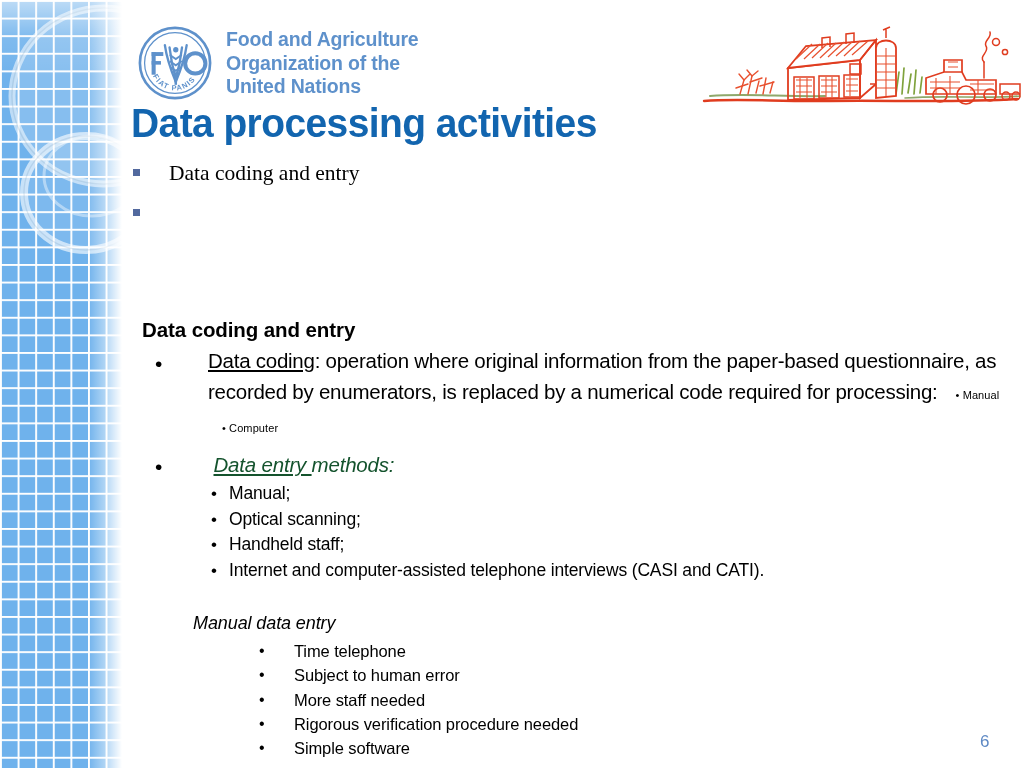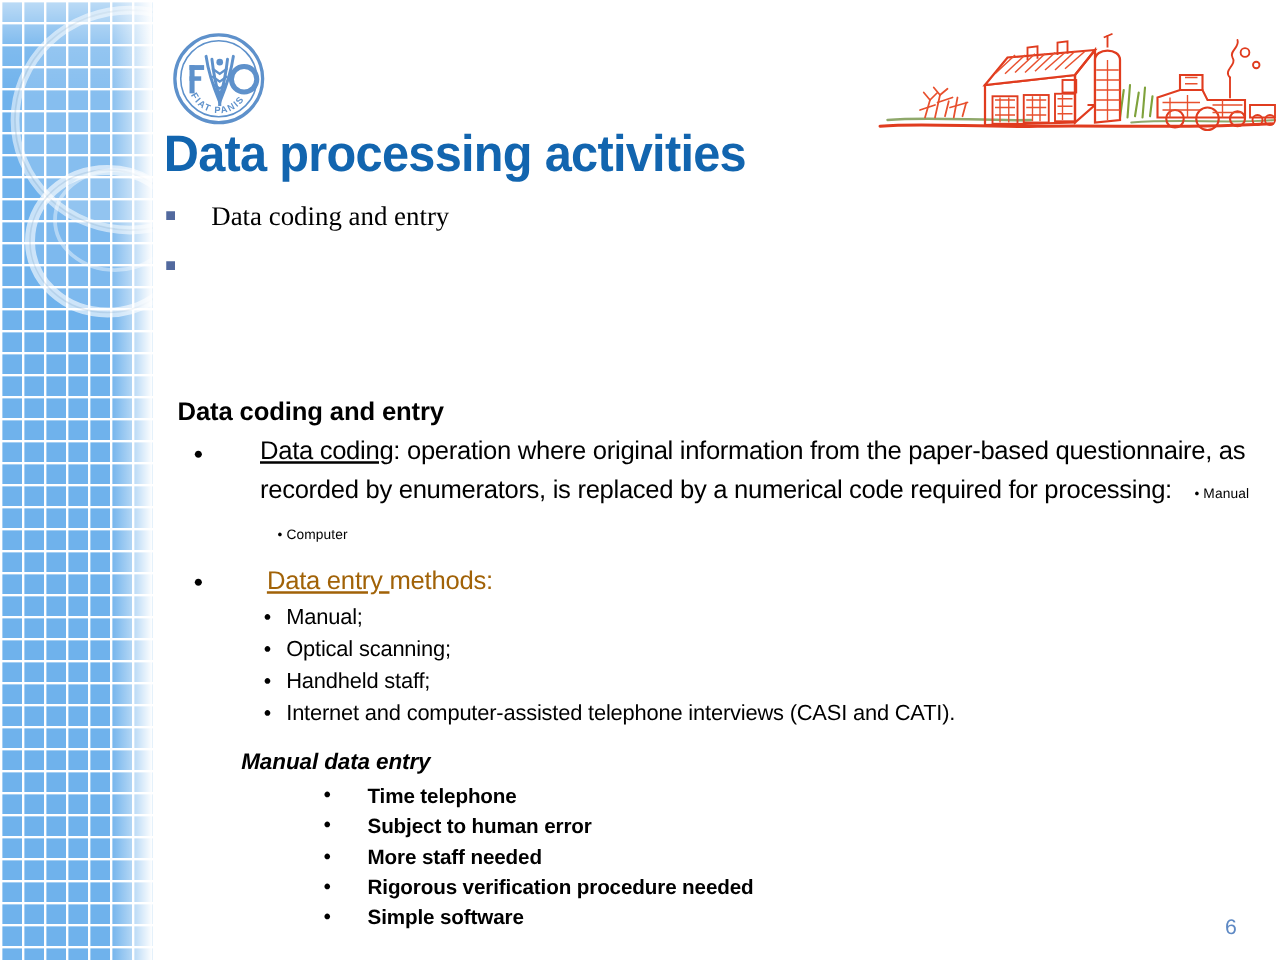--- a/index.html
+++ b/index.html
@@ -155,22 +155,23 @@
     top: 2px;
     font-size: 21px;
     line-height: 30px;
     color: #000;
   }
   #entry-head {
     margin-left: 53px;
     font-family: "Liberation Sans", sans-serif;
     font-size: 20.5px;
     line-height: 29px;
-    color: #a16207;
+    color: #14532d;
     letter-spacing: -0.2px;
+    font-style: italic;
   }
   #entry-list {
     margin-left: 53px;
     margin-top: 2px;
   }
   .entry-item {
     position: relative;
     padding-left: 21px;
     font-family: "Liberation Sans", sans-serif;
     font-size: 17.5px;
@@ -182,23 +183,22 @@
     position: absolute;
     left: 3px;
     top: 0;
     font-size: 17px;
   }
 
   
   #manual-block {
     position: absolute;
     left: 193px;
-    top: 597px;
+    top: 611px;
     width: 700px;
-    font-weight: bold;
   }
   #manual-head {
     font-family: "Liberation Sans", sans-serif;
     font-style: italic;
     font-size: 18px;
     line-height: 24px;
     color: #000000;
     letter-spacing: -0.1px;
   }
   #manual-list { margin-top: 4px; margin-left: 62px; }
@@ -299,20 +299,25 @@
       <path d="M45 56 L 51 60 L 57 56"></path>
     </g>
     <circle cx="51" cy="33" r="3.4" fill="#5E91CB"></circle>
     <rect x="49.4" y="62" width="3.2" height="16" fill="#5E91CB"></rect>
 
     <path id="mottoArc" d="M 20 62 A 31 31 0 0 0 80 62" fill="none" stroke="none"></path>
     <text font-family="'Liberation Sans', sans-serif" font-size="9.5" font-weight="bold" fill="#5E91CB" letter-spacing="1.6">
       <textPath href="#mottoArc" startOffset="6%">FIAT PANIS</textPath>
     </text>
   </svg>
+  <div id="fao-wordmark">
+    <div>Food and Agriculture</div>
+    <div>Organization of the</div>
+    <div>United Nations</div>
+  </div>
 </div>
 
 <div id="farm-illustration">
   <svg width="324" height="92" viewBox="0 0 324 92" xmlns="http://www.w3.org/2000/svg">
     <g stroke="#E03C1F" fill="none" stroke-width="1.6" stroke-linecap="round">
 
       <path d="M4 79 C 40 76, 80 80, 130 79 C 190 78, 250 81, 318 77" stroke-width="2.4"></path>
       <path d="M10 74 C 45 71, 85 75, 125 74" stroke="#8FA86B" stroke-width="2"></path>
       <path d="M205 76 C 245 73, 285 77, 320 74" stroke="#8FA86B" stroke-width="1.6"></path>
     </g>

